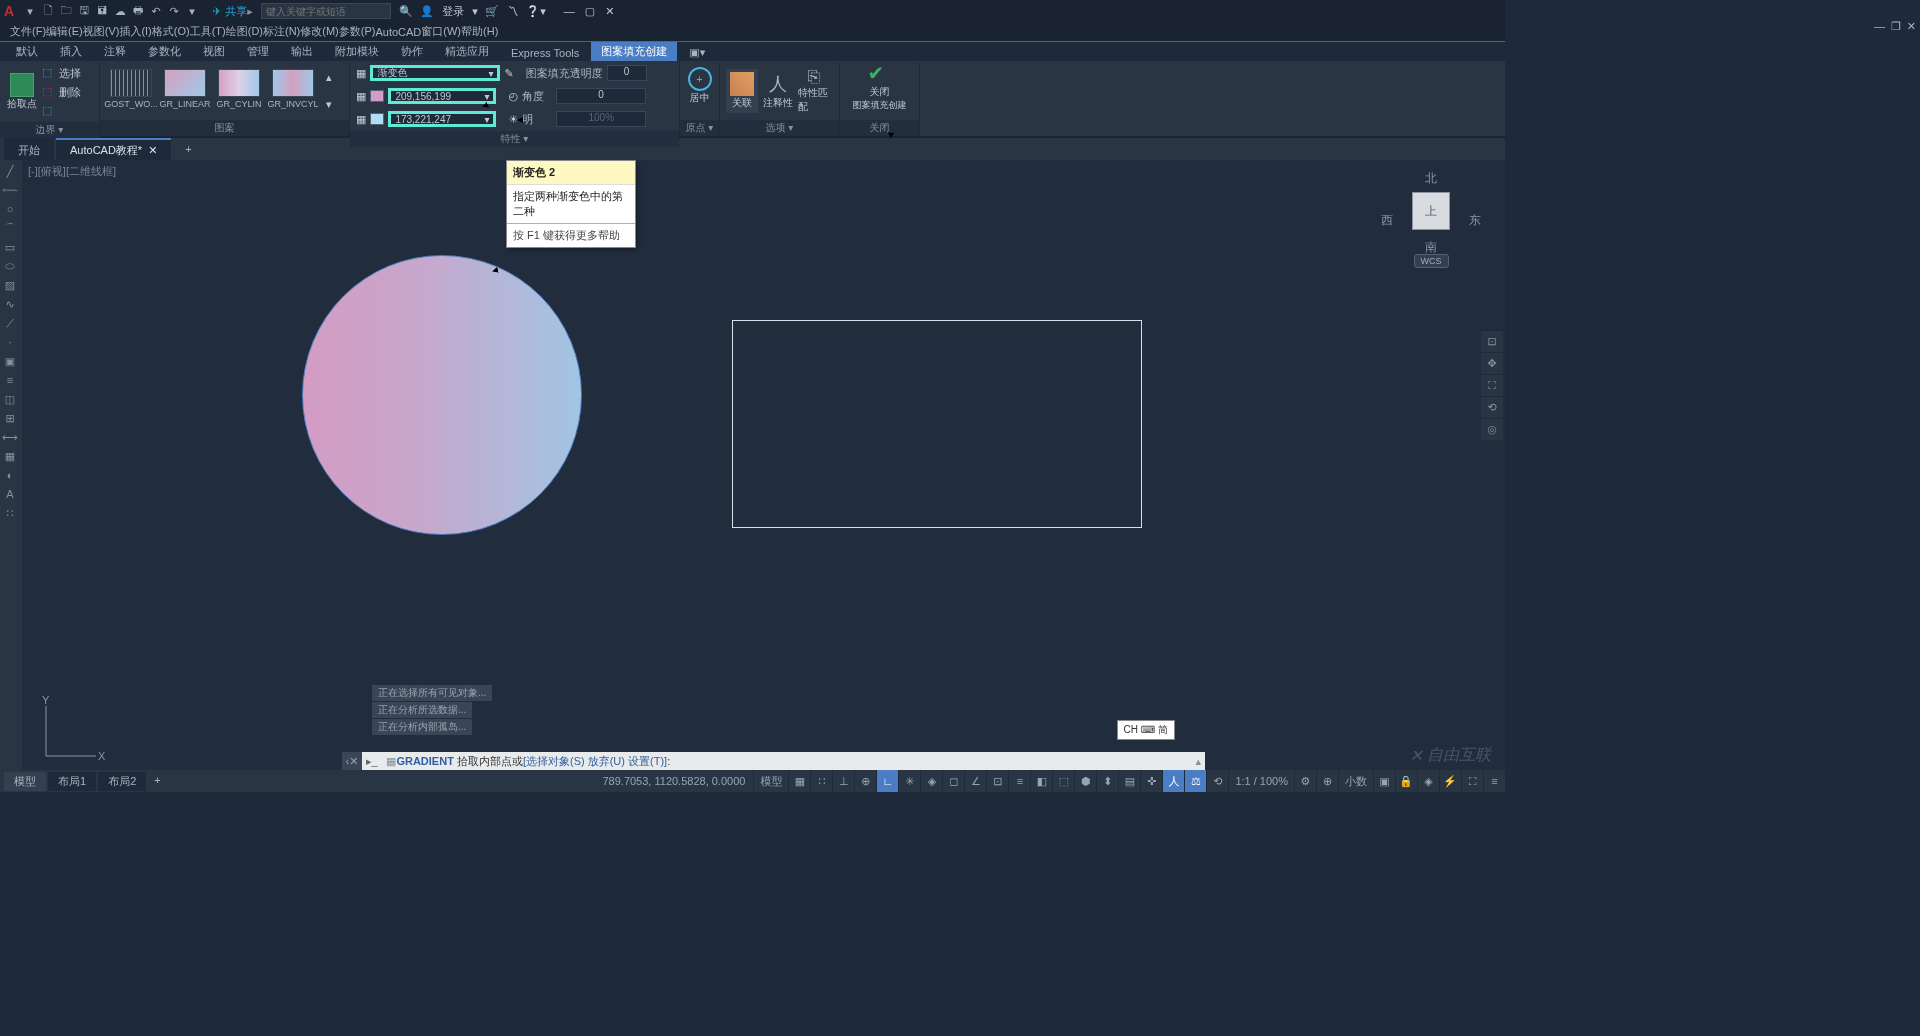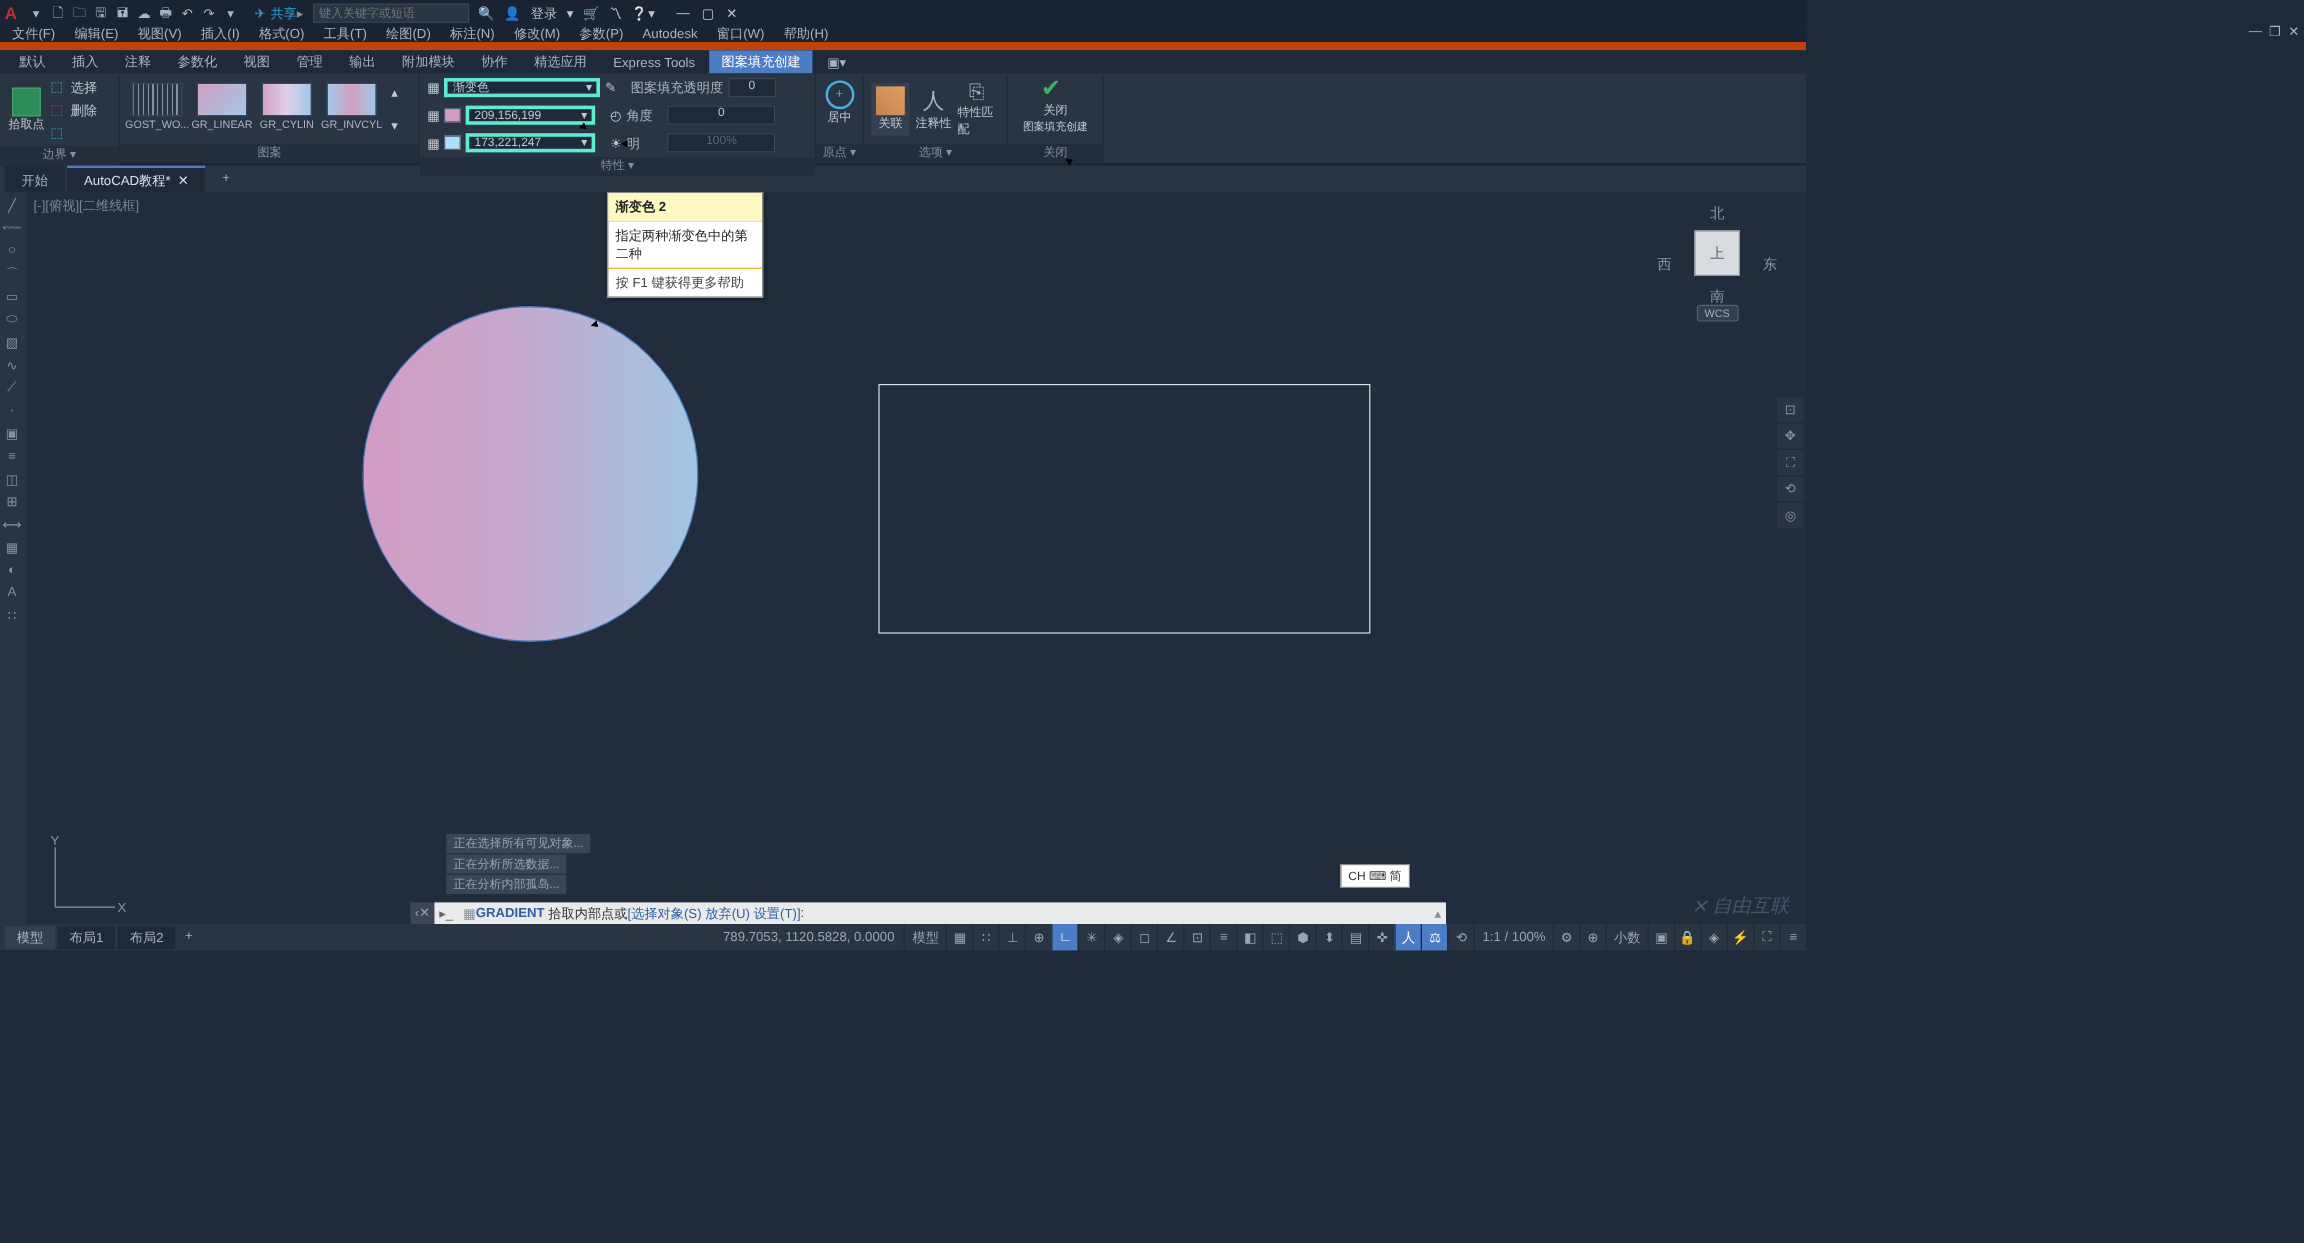--- a/index.html
+++ b/index.html
@@ -10,21 +10,21 @@
 .titlebar .logo { color: #c13030; font-weight: bold; font-size: 14px; margin-right: 8px; }
 .titlebar .qat { display: flex; gap: 2px; }
 .titlebar .qat-btn { width: 16px; height: 16px; display: flex; align-items: center; justify-content: center; cursor: pointer; color: #a8b4c0; }
 .titlebar .share { color: #2aa3d4; margin-left: 12px; display: flex; align-items: center; gap: 4px; }
 .titlebar .center { flex: 1; text-align: center; color: #909aa6; }
 .titlebar .right { display: flex; align-items: center; gap: 8px; }
 .search-box { background: #2a3544; border: 1px solid #3a4656; width: 130px; height: 16px; padding: 0 4px; color: #6a7684; font-size: 10px; }
 .titlebar .win-controls { display: flex; gap: 10px; margin-left: 10px; }
 
 
-.menubar { height: 20px; background: #1a2332; display: flex; align-items: center; padding-left: 10px; gap: 16px; border-bottom: 7px solid #c2410c; }
+.menubar { height: 20px; background: #1a2332; display: flex; align-items: center; padding-left: 10px; border-bottom: 1px solid #c2410c; }
 .menubar span { color: #a8b4c0; cursor: pointer; }
 
 
 .ribbon-tabs { height: 20px; background: #1e2a3a; display: flex; align-items: flex-end; padding-left: 6px; gap: 2px; border-bottom: 1px solid #2a3544; }
 .ribbon-tab { padding: 2px 10px; color: #a8b4c0; cursor: pointer; }
 .ribbon-tab.active { background: #4a7dc4; color: #fff; }
 
 
 .ribbon { height: 76px; background: #2a3544; display: flex; border-bottom: 2px solid #1a2332; }
 .panel { display: flex; flex-direction: column; border-right: 1px solid #1e2a3a; }
@@ -72,21 +72,21 @@
 .navbar-right { position: absolute; right: 2px; top: 170px; width: 22px; background: #2a3544; display: flex; flex-direction: column; }
 .navbar-right .nb { width: 22px; height: 22px; display: flex; align-items: center; justify-content: center; color: #889098; cursor: pointer; border-top: 1px solid #1e2a3a; }
 
 .tooltip { position: absolute; left: 484px; top: 0px; width: 130px; background: #fff; border: 1px solid #888; color: #222; font-size: 11px; box-shadow: 2px 2px 4px rgba(0,0,0,.3); }
 .tooltip .tt-title { padding: 4px 6px; font-weight: bold; background: #fef9c3; }
 .tooltip .tt-body { padding: 4px 6px; border-top: 1px solid #ddd; }
 .tooltip .tt-help { padding: 4px 6px; border-top: 1px solid #eab308; color: #444; }
 
 .ucs-icon { position: absolute; left: 14px; bottom: 4px; }
 
-.cmd-history { position: absolute; left: 350px; bottom: 25px; }
+.cmd-history { position: absolute; left: 350px; bottom: 35px; }
 .cmd-history div { background: #3a4656; color: #98a4b0; font-size: 10px; padding: 1px 6px; margin-top: 1px; width: fit-content; }
 
 .cmdline { position: absolute; left: 340px; right: 300px; bottom: 0; height: 18px; background: #e8eaec; display: flex; align-items: center; padding: 0 4px; color: #333; font-size: 11px; }
 .cmdline .cmd-icon { width: 14px; color: #666; margin-right: 6px; }
 .cmdline .cmd-name { color: #3060a0; font-weight: bold; }
 .cmdline .opt { color: #3060a0; }
 .cmd-close { position: absolute; left: 320px; bottom: 0; width: 20px; height: 18px; background: #3a4656; color: #98a4b0; text-align: center; line-height: 18px; cursor: pointer; }
 
 .ime-badge { position: absolute; right: 330px; bottom: 30px; background: #fff; border: 1px solid #888; padding: 2px 6px; color: #333; font-size: 10px; }
 
@@ -145,21 +145,21 @@
   <span>文件(F)</span>
   <span>编辑(E)</span>
   <span>视图(V)</span>
   <span>插入(I)</span>
   <span>格式(O)</span>
   <span>工具(T)</span>
   <span>绘图(D)</span>
   <span>标注(N)</span>
   <span>修改(M)</span>
   <span>参数(P)</span>
-  <span>Autodesk</span>
+  <span>AutoCAD</span>
   <span>窗口(W)</span>
   <span>帮助(H)</span>
   <div class="win-right">
     <span>—</span>
     <span>❐</span>
     <span>✕</span>
   </div>
 </div>
 
 <div class="ribbon-tabs">

